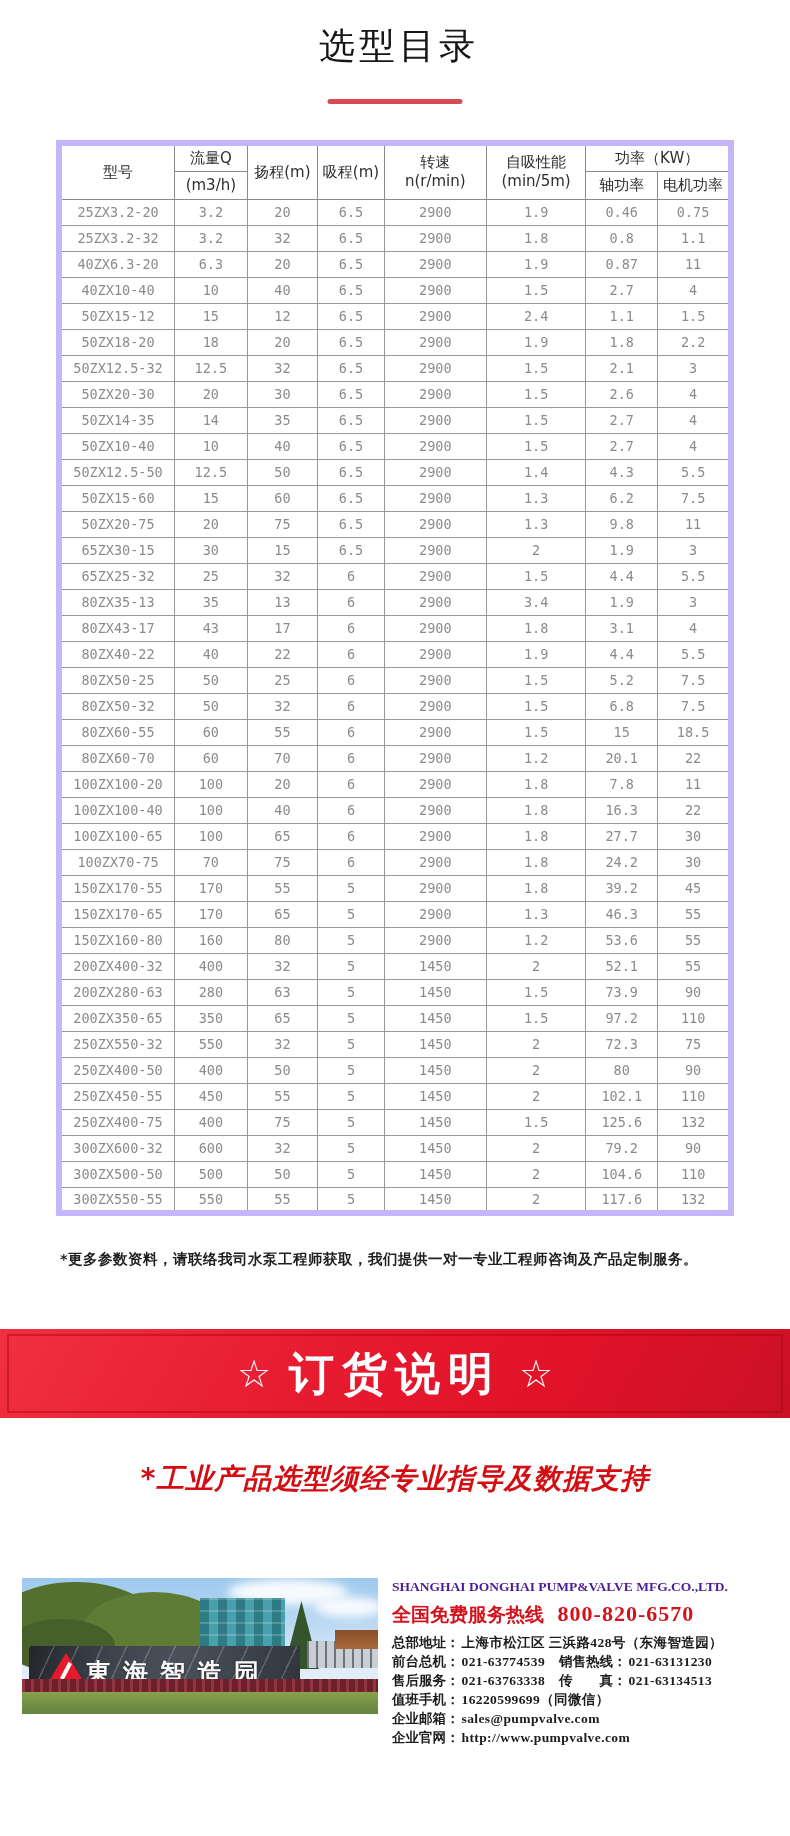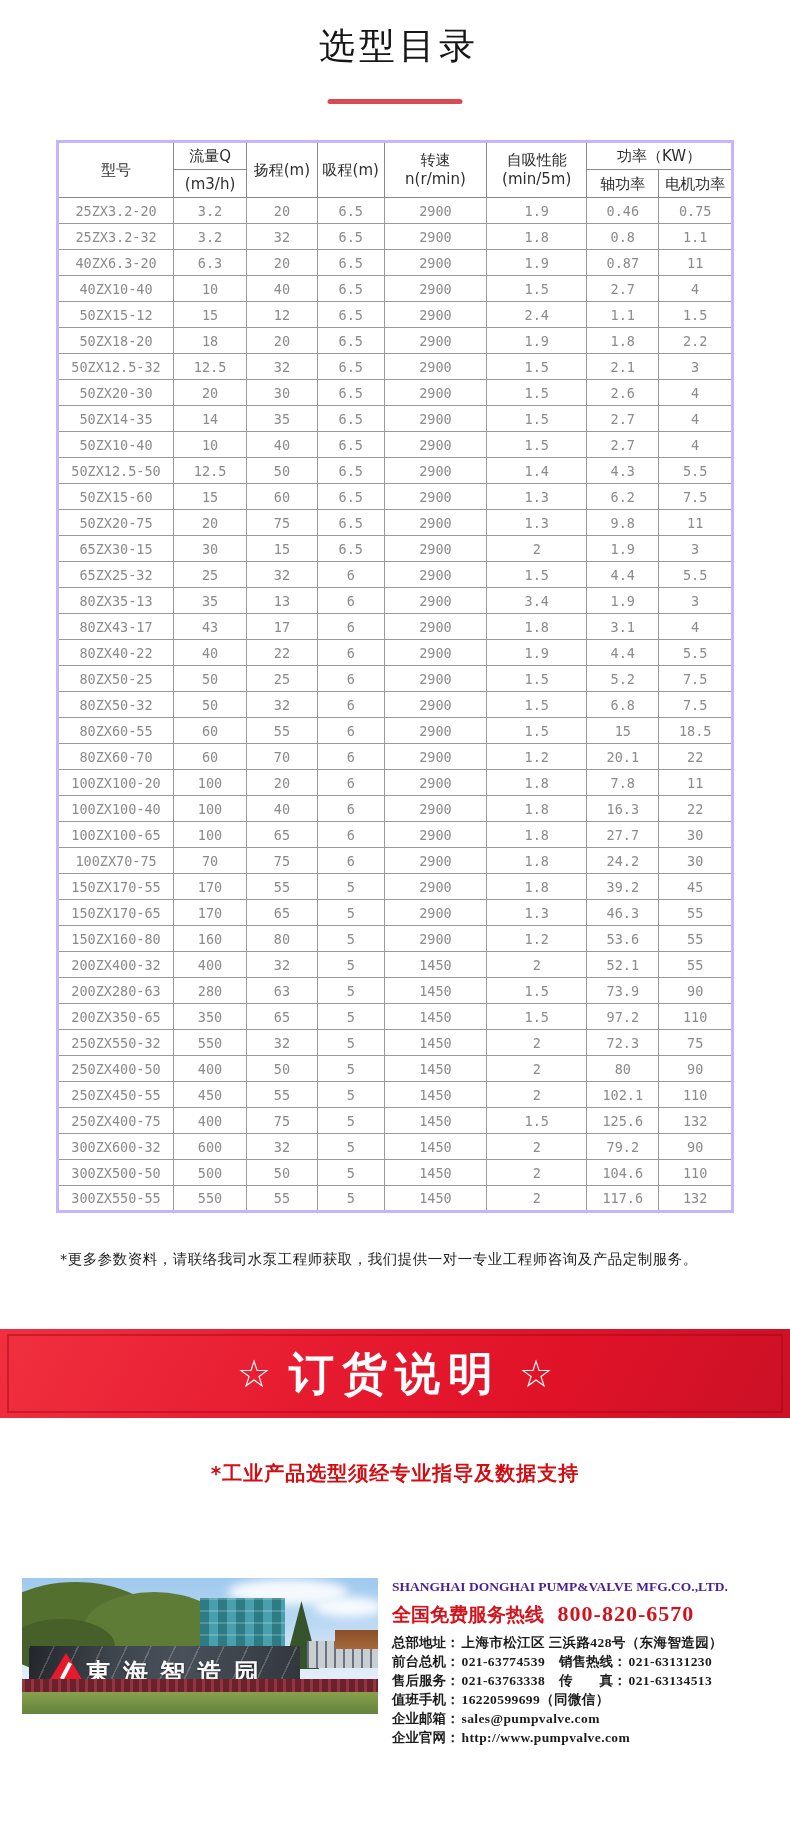--- a/index.html
+++ b/index.html
@@ -9,44 +9,44 @@
 
   
   .title { position:absolute; top:22px; left:4px; width:100%; text-align:center;
            font-size:36px; font-weight:normal; color:#161616; letter-spacing:4px; }
   .title-underline { position:absolute; top:99px; left:50%; transform:translateX(-50%);
            width:135px; height:5px; background:#d84b55; border-radius:3px; }
 
   
   .spec-table { position:absolute; left:56px; top:140px; width:678px;
                 border-collapse:collapse; table-layout:fixed; text-align:center;
-                border:3px solid #c4b5fd; }
+                border:6px solid #c4b5fd; }
   .spec-table th { font-weight:normal; color:#2e2e2e; font-size:15px; height:28px;
                    border:1px solid #8a8a8a; padding:0; line-height:1.2; }
   .spec-table td { color:#8b8b8b; font-size:13.5px; height:26px; border:1px solid #999;
                    padding:0; font-family:"DejaVu Sans Mono","DejaVu Sans",sans-serif; }
   .spec-table .h2line { display:block; line-height:1.3; }
 
   
   .note { position:absolute; left:60px; top:1250px; font-size:14.5px; color:#1f1f1f;
-          letter-spacing:0.5px; }
+          letter-spacing:0.5px;font-weight:bold; }
 
   
   .banner { position:absolute; left:0; top:1329px; width:790px; height:89px;
             background:linear-gradient(120deg,#f0303f 0%,#e71b30 40%,#e01228 70%,#ca1126 100%);
             display:flex; align-items:center; justify-content:center; }
   .banner-frame { position:absolute; top:5px; left:7px; right:7px; bottom:5px;
             border:2px solid rgba(165,5,20,0.45); pointer-events:none; }
   .banner-text { position:relative; font-size:45px; font-weight:bold; color:#fff;
             letter-spacing:8px; display:flex; align-items:center; gap:18px; }
   .star { font-size:38px; letter-spacing:0; font-weight:normal; }
 
   
   .slogan { position:absolute; left:0; width:100%; text-align:center; font-weight:bold;
-            color:#d30d12; font-size:20px; letter-spacing:1px; }
+            color:#d30d12; font-size:28px; letter-spacing:1px;font-style:italic; }
   .slogan1 { top:1460px; }
   .slogan2 { top:1503px; }
 
   
   .photo { position:absolute; left:22px; top:1578px; width:356px; height:136px; overflow:hidden;
            background:linear-gradient(180deg,#9ec9ee 0%,#bcd9f3 35%,#dcebf8 60%,#eef4fa 100%); }
   .photo div { position:absolute; }
   .cloud { background:#fff; border-radius:50%; filter:blur(5px); opacity:.9; }
   .c1 { left:58%; top:1%; width:120px; height:26px; }
   .c2 { left:82%; top:14%; width:70px; height:20px; }

